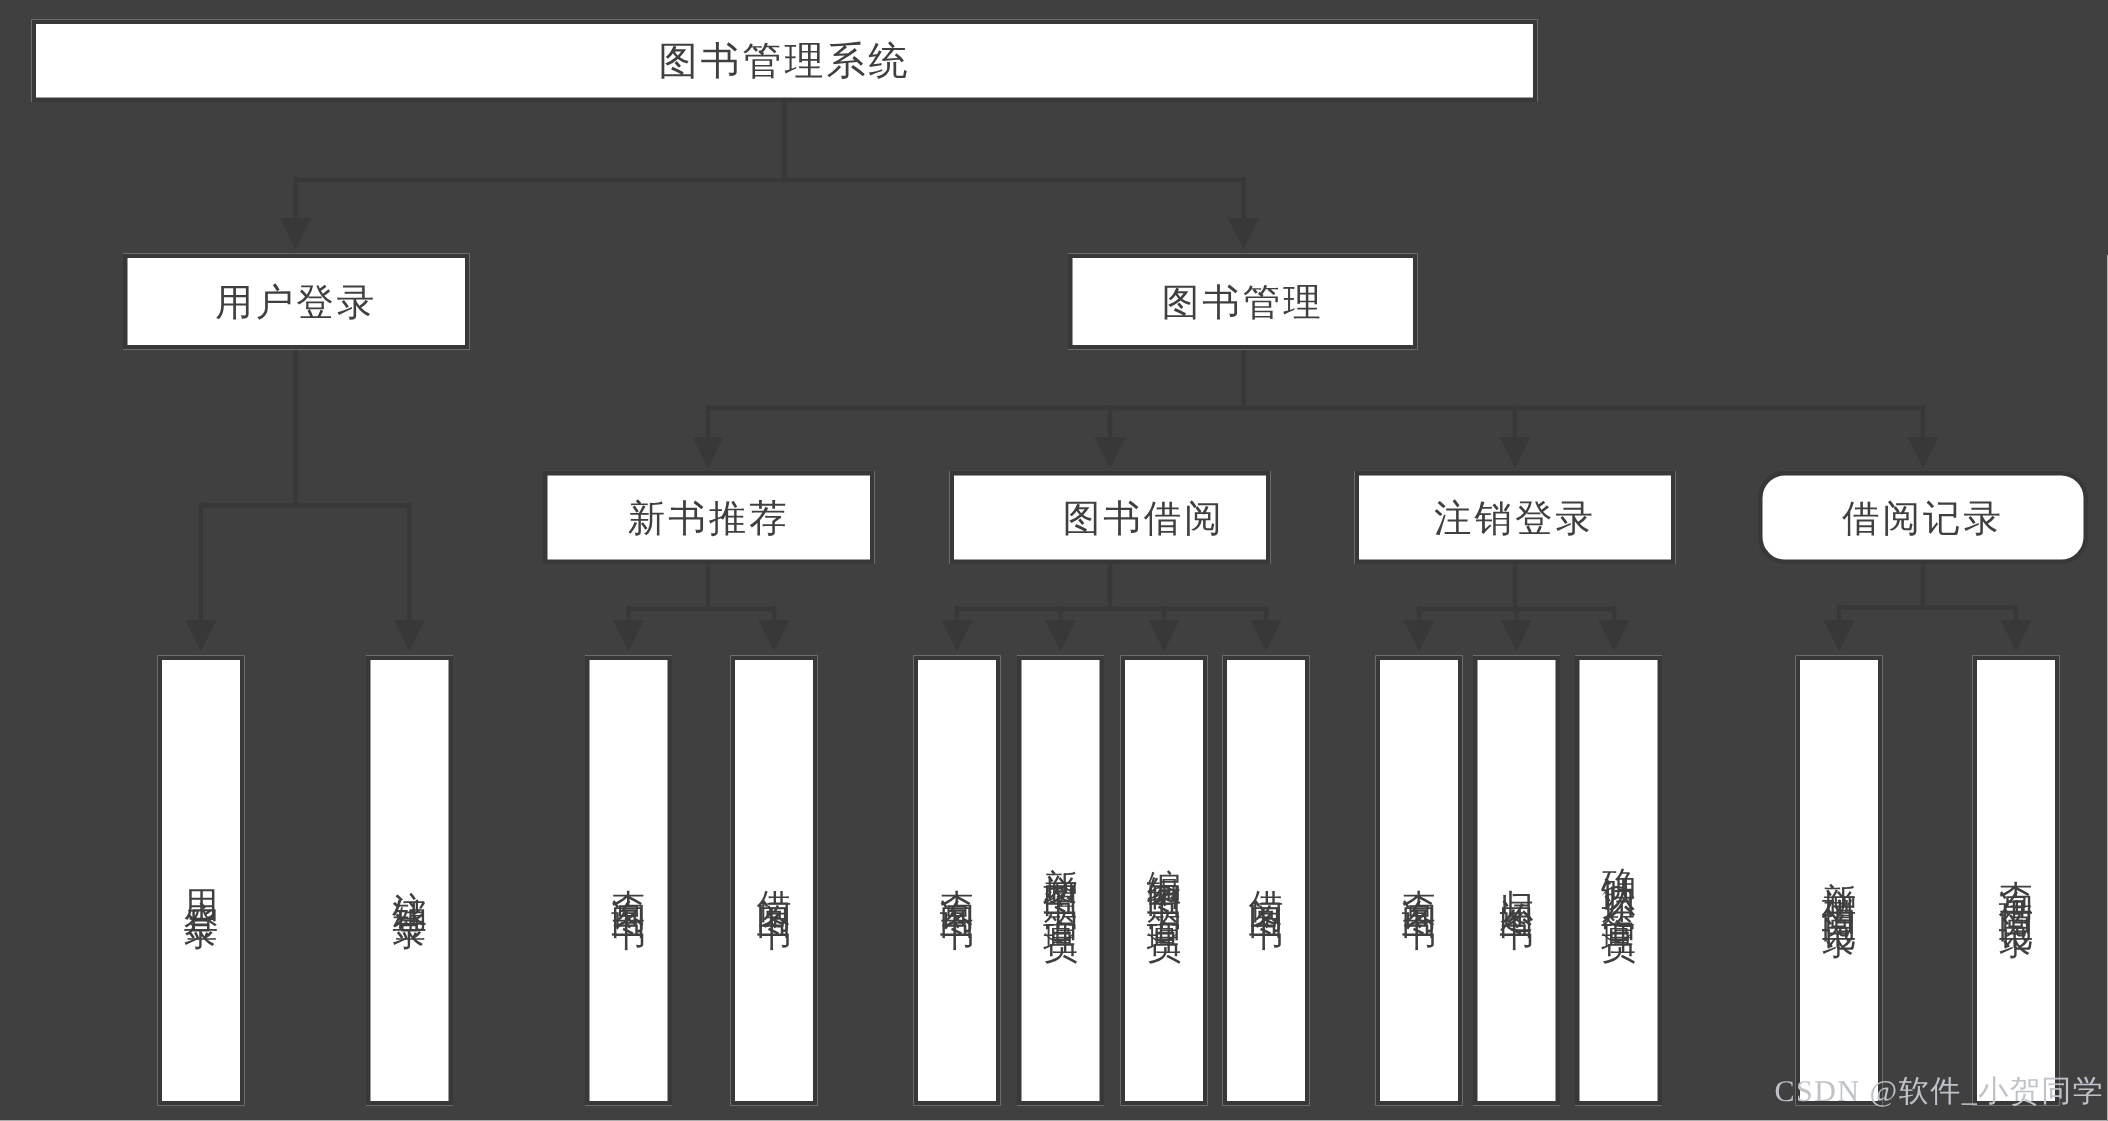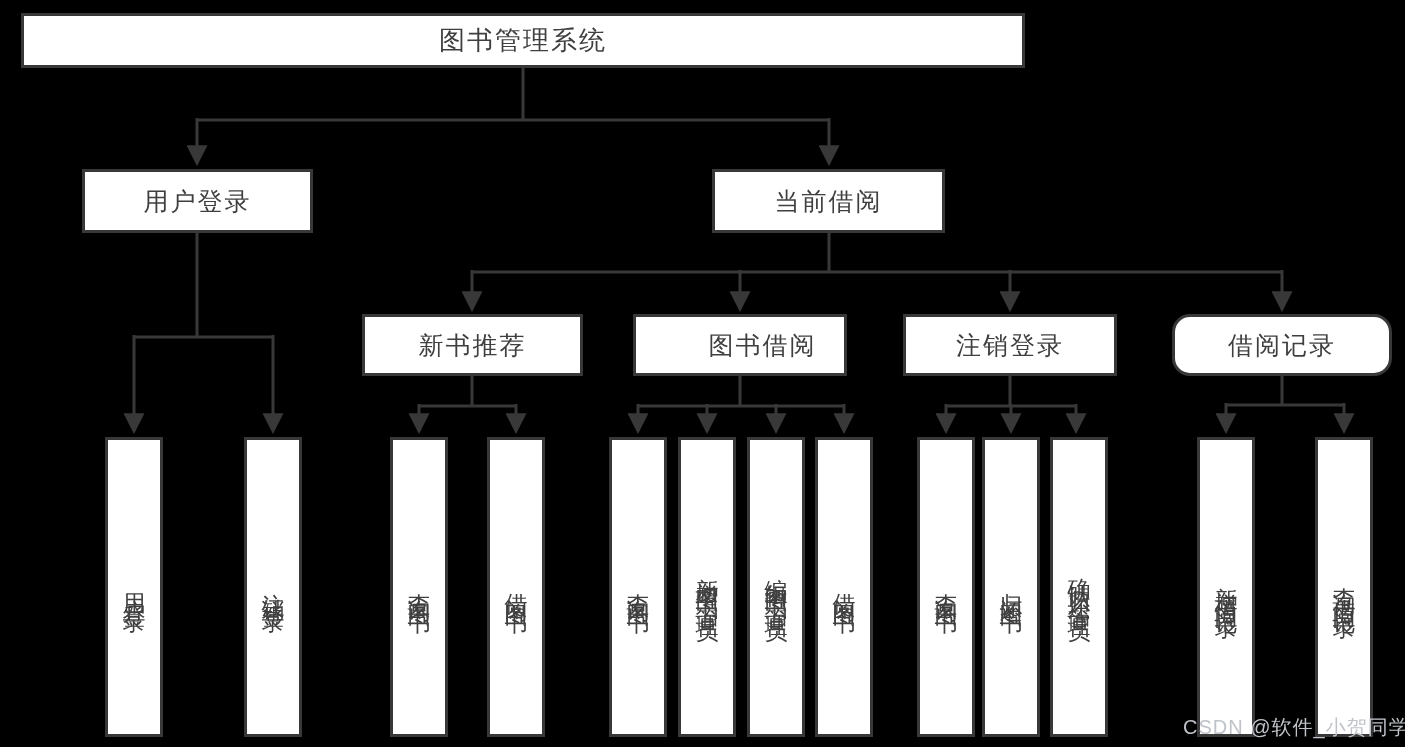--- a/index.html
+++ b/index.html
@@ -4,22 +4,22 @@
 <style>
   html, body {
     margin: 0;
     padding: 0;
     background: #ffffff;
   }
   #stage {
     position: relative;
     width: 1405px;
     height: 747px;
-    background: #000000;
-    font-family: Liberation Sans, sans-serif;
+    background: #404040;
+    font-family: Liberation Serif, serif;
     overflow: hidden;
   }
   #wires {
     position: absolute;
     left: 0;
     top: 0;
     z-index: 1;
   }
   .node {
     position: absolute;
@@ -117,21 +117,21 @@
   </svg>
 
   <div class="node h-node root-node" style="left:21px; top:13px; width:1004px; height:55px;">
     <span>图书管理系统</span>
   </div>
 
   <div class="node h-node" style="left:82px; top:169px; width:231px; height:64px;">
     <span>用户登录</span>
   </div>
   <div class="node h-node" style="left:712px; top:169px; width:233px; height:64px;">
-    <span>当前借阅</span>
+    <span>图书管理</span>
   </div>
 
   <div class="node h-node" style="left:362px; top:314px; width:221px; height:62px;">
     <span>新书推荐</span>
   </div>
   <div class="node h-node" style="left:633px; top:314px; width:214px; height:62px;padding-left:45px;">
     <span>图书借阅</span>
   </div>
   <div class="node h-node" style="left:903px; top:314px; width:214px; height:62px;">
     <span>注销登录</span>

